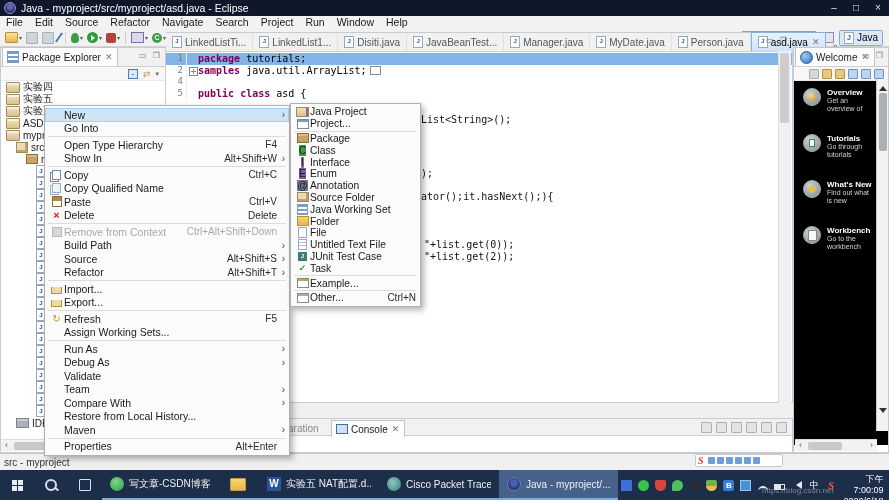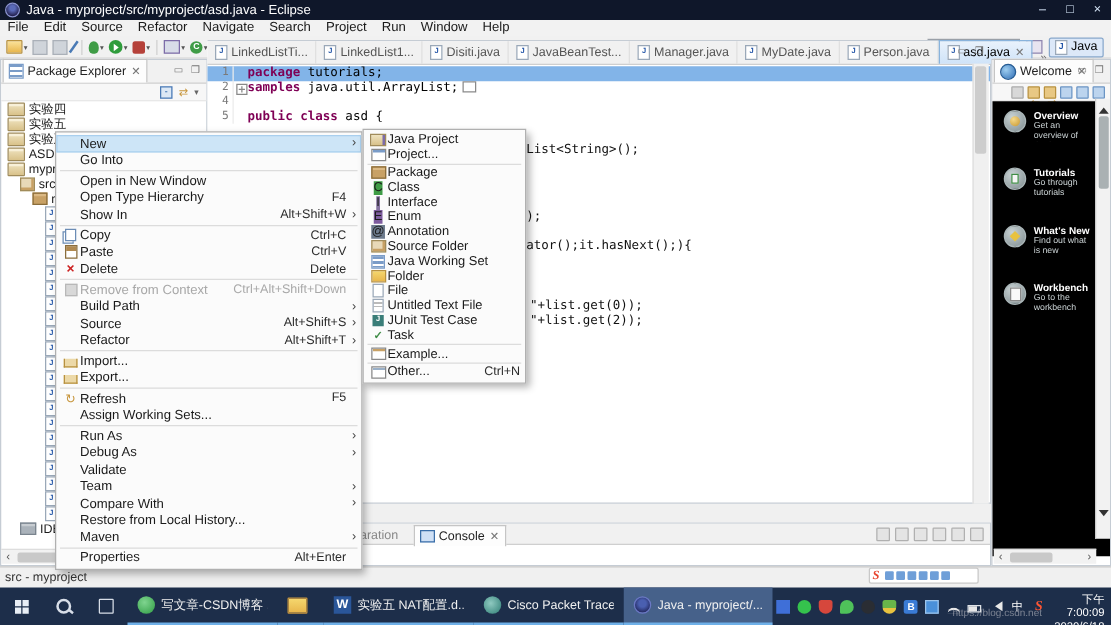--- a/index.html
+++ b/index.html
@@ -736,28 +736,20 @@
         <span class="cm-ico">
           <span></span>
         </span>
         <span class="cm-label">Go Into</span>
         <span class="cm-short"></span>
         <span class="cm-arrow"></span>
       </div>
 
       <div class="cm-sep"></div>
 
-      <div class="cm-item">
-        <span class="cm-ico">
-          <span></span>
-        </span>
-        <span class="cm-label">Open in New Window</span>
-        <span class="cm-short"></span>
-        <span class="cm-arrow"></span>
-      </div>
 
       <div class="cm-item">
         <span class="cm-ico">
           <span></span>
         </span>
         <span class="cm-label">Open Type Hierarchy</span>
         <span class="cm-short">F4</span>
         <span class="cm-arrow"></span>
       </div>
 
@@ -774,20 +766,28 @@
 
       <div class="cm-item">
         <span class="cm-ico">
           <span class="ic-copy"></span>
         </span>
         <span class="cm-label">Copy</span>
         <span class="cm-short">Ctrl+C</span>
         <span class="cm-arrow"></span>
       </div>
 
+      <div class="cm-item">
+        <span class="cm-ico">
+          <span class="ic-copy-q"></span>
+        </span>
+        <span class="cm-label">Copy Qualified Name</span>
+        <span class="cm-short"></span>
+        <span class="cm-arrow"></span>
+      </div>
 
       <div class="cm-item">
         <span class="cm-ico">
           <span class="ic-paste"></span>
         </span>
         <span class="cm-label">Paste</span>
         <span class="cm-short">Ctrl+V</span>
         <span class="cm-arrow"></span>
       </div>
 

